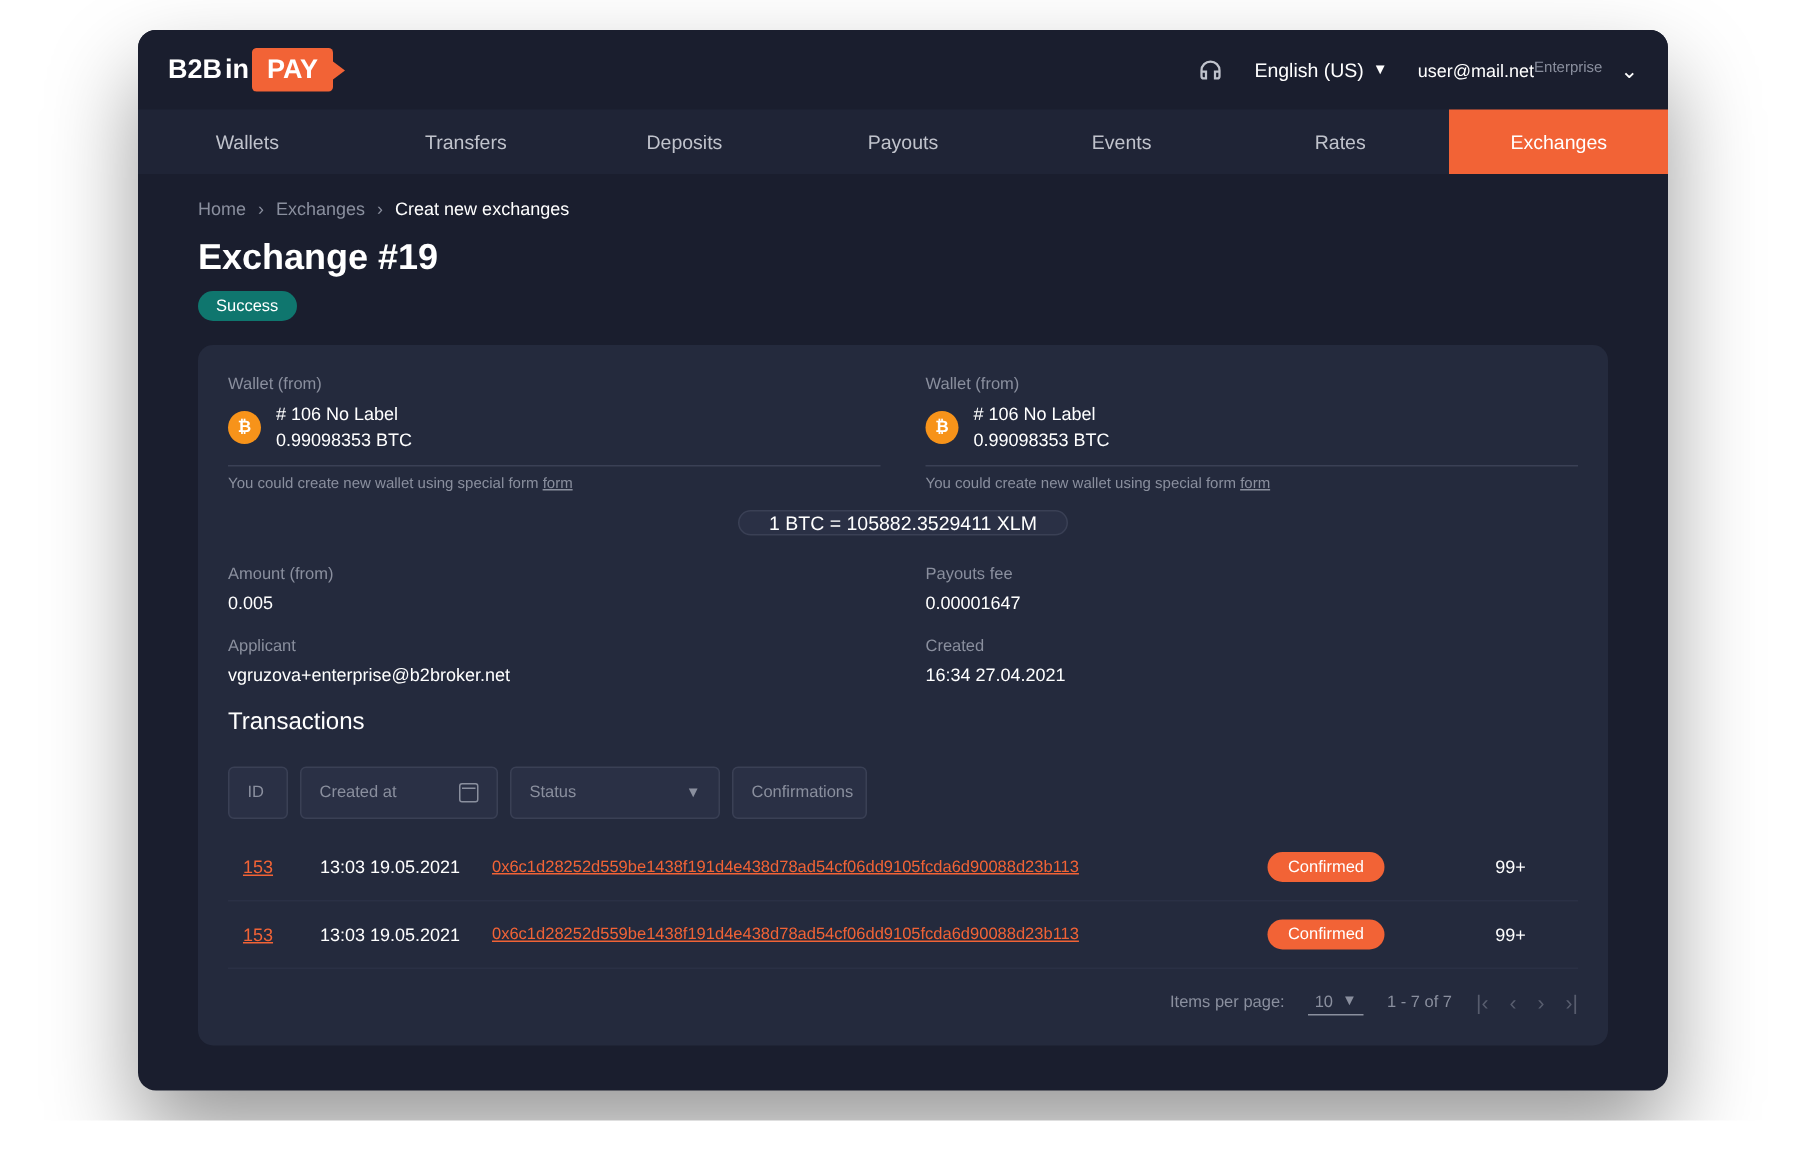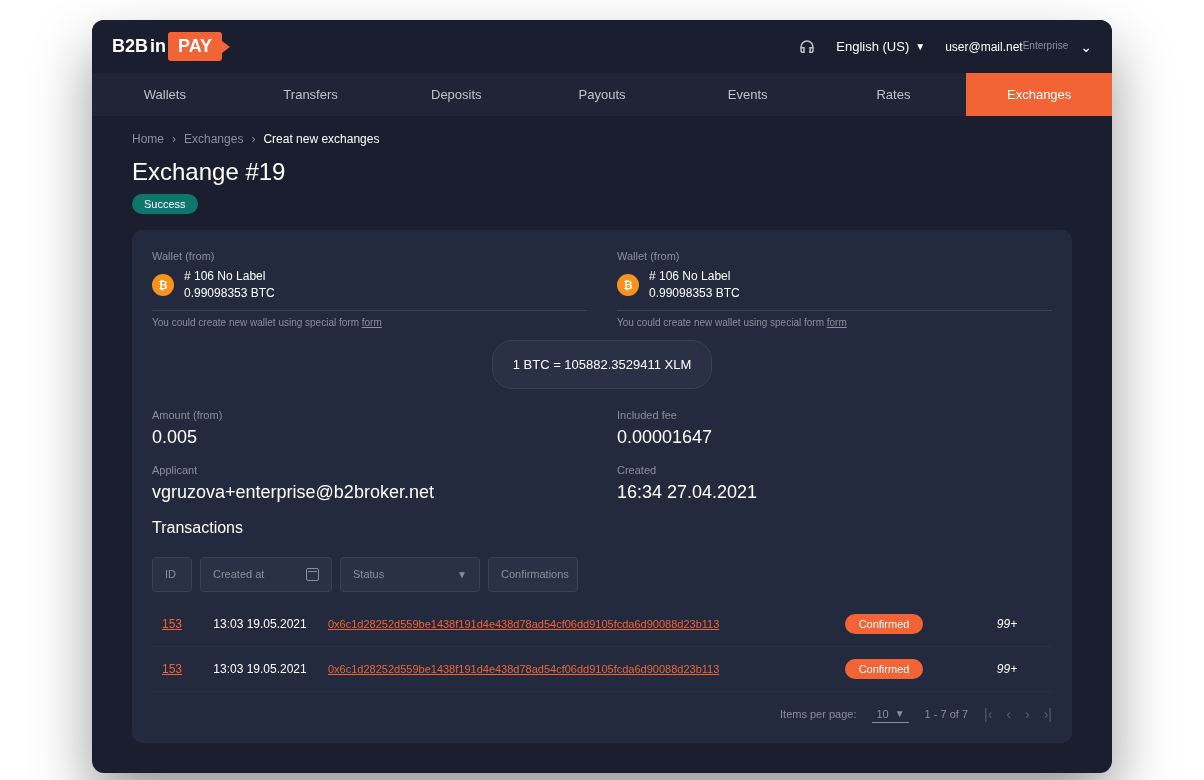--- a/index.html
+++ b/index.html
@@ -14,35 +14,35 @@
 .user-box { display: flex; align-items: center; gap: 12px; cursor: pointer; }
 .user-info { display: flex; flex-direction: row; font-size: 12px; }
 .user-sub { font-size: 10px; color: #8a8f9e; }
 .navbar { display: flex; background: #1f2436; }
 .nav-item { flex: 1; text-align: center; padding: 14px 0; font-size: 13px; cursor: pointer; color: #c0c3cc; }
 .nav-item.active { background: #f26336; color: #fff; }
 .content { padding: 16px 40px 30px; }
 .breadcrumb { font-size: 12px; color: #8a8f9e; display: flex; gap: 8px; align-items: center; margin-bottom: 12px; }
 .breadcrumb a { color: #8a8f9e; text-decoration: none; }
 .breadcrumb .current { color: #fff; }
-.title { font-size: 24px; font-weight: normal; margin-bottom: 8px; }
+.title { font-size: 24px; font-weight: bold; margin-bottom: 8px; }
 .badge { display: inline-block; background: #0f766e; color: #fff; font-size: 11px; padding: 4px 12px; border-radius: 12px; margin-bottom: 16px; }
 .card { background: #242a3d; border-radius: 10px; padding: 20px; }
 .wallets-row { display: flex; gap: 30px; margin-bottom: 12px; }
 .wallet-col { flex: 1; }
 .label-sm { font-size: 11px; color: #8a8f9e; margin-bottom: 6px; }
 .wallet-box { display: flex; align-items: center; gap: 10px; border-bottom: 1px solid #3a4055; padding-bottom: 8px; }
 .coin-icon { width: 22px; height: 22px; background: #f7931a; border-radius: 50%; display: flex; align-items: center; justify-content: center; font-size: 11px; font-weight: bold; color: #fff; }
 .wallet-text { font-size: 12px; line-height: 1.4; }
 .wallet-hint { font-size: 10px; color: #8a8f9e; margin-top: 6px; }
 .wallet-hint .link { text-decoration: underline; cursor: pointer; }
-.rate-pill { margin: 12px auto 20px; background: #2a3045; border: 1px solid #3a4055; border-radius: 20px; padding: 16px 20px; font-size: 13px; width: fit-content; }
+.rate-pill { margin: 12px auto 20px; background: #2a3045; border: 1px solid #3a4055; border-radius: 20px; padding: 0 20px; font-size: 13px; width: fit-content; }
 .amounts-row { display: flex; gap: 30px; margin-bottom: 16px; }
 .amount-col { flex: 1; }
-.value { font-size: 18px; margin-top: 2px; }
+.value { font-size: 12px; margin-top: 2px; }
 .meta-row { display: flex; gap: 30px; margin-bottom: 16px; }
 .meta-col { flex: 1; }
 .section-title { font-size: 16px; margin-bottom: 10px; }
 .table-wrap { overflow-x: auto; }
 .table-wrap::-webkit-scrollbar { height: 10px; }
 .table-wrap::-webkit-scrollbar-track { background: #1a1e2e; border-radius: 5px; }
 .table-wrap::-webkit-scrollbar-thumb { background: #4a5065; border-radius: 5px; }
 .tx-table { min-width: 880px; }
 .filters { display: flex; gap: 8px; padding: 10px 0; }
 .filter-box { background: #2a3045; border: 1px solid #3a4055; border-radius: 4px; padding: 10px 12px; font-size: 11px; color: #8a8f9e; display: flex; align-items: center; justify-content: space-between; }
@@ -50,21 +50,21 @@
 .filter-created { width: 132px; }
 .filter-txid { flex: 1; min-width: 300px; }
 .filter-status { width: 140px; }
 .filter-conf { width: 90px; }
 .tx-row { display: flex; gap: 8px; align-items: center; padding: 12px 0; border-bottom: 1px solid #2a3045; font-size: 12px; }
 .tx-id { width: 40px; text-align: center; color: #f26336; text-decoration: underline; cursor: pointer; }
 .tx-created { width: 120px; text-align: center; }
 .tx-txid { flex: 1; min-width: 300px; color: #f26336; text-decoration: underline; cursor: pointer; font-size: 11px; white-space: nowrap; overflow: hidden; }
 .tx-status { width: 140px; text-align: center; }
 .status-pill { background: #f26336; color: #fff; padding: 4px 14px; border-radius: 14px; font-size: 11px; display: inline-block; }
-.tx-conf { width: 90px; text-align: center; font-style: italic; }
+.tx-conf { width: 90px; text-align: center; }
 .pagination { display: flex; justify-content: flex-end; align-items: center; gap: 16px; padding-top: 14px; font-size: 11px; color: #8a8f9e; }
 .page-select { display: flex; align-items: center; gap: 6px; border-bottom: 1px solid #8a8f9e; padding: 2px 4px; cursor: pointer; }
 .page-nav { display: flex; gap: 14px; }
 .page-btn { cursor: pointer; font-size: 14px; opacity: 0.5; }
 .icon-svg { width: 18px; height: 18px; fill: none; stroke: #c0c3cc; stroke-width: 2; }
 .chev-sm { font-size: 10px; }
 .cal-icon { width: 13px; height: 13px; border: 1px solid #8a8f9e; border-radius: 2px; position: relative; }
 .cal-icon::before { content: ''; position: absolute; top: 2px; left: 1px; right: 1px; height: 1px; background: #8a8f9e; }
 </style>
 </head>
@@ -151,21 +151,21 @@
       </div>
 
       <div class="rate-pill">1 BTC = 105882.3529411 XLM</div>
 
       <div class="amounts-row">
         <div class="amount-col">
           <div class="label-sm">Amount (from)</div>
           <div class="value">0.005</div>
         </div>
         <div class="amount-col">
-          <div class="label-sm">Included fee</div>
+          <div class="label-sm">Payouts fee</div>
           <div class="value">0.00001647</div>
         </div>
       </div>
 
       <div class="meta-row">
         <div class="meta-col">
           <div class="label-sm">Applicant</div>
           <div class="value">vgruzova+enterprise@b2broker.net</div>
         </div>
         <div class="meta-col">

